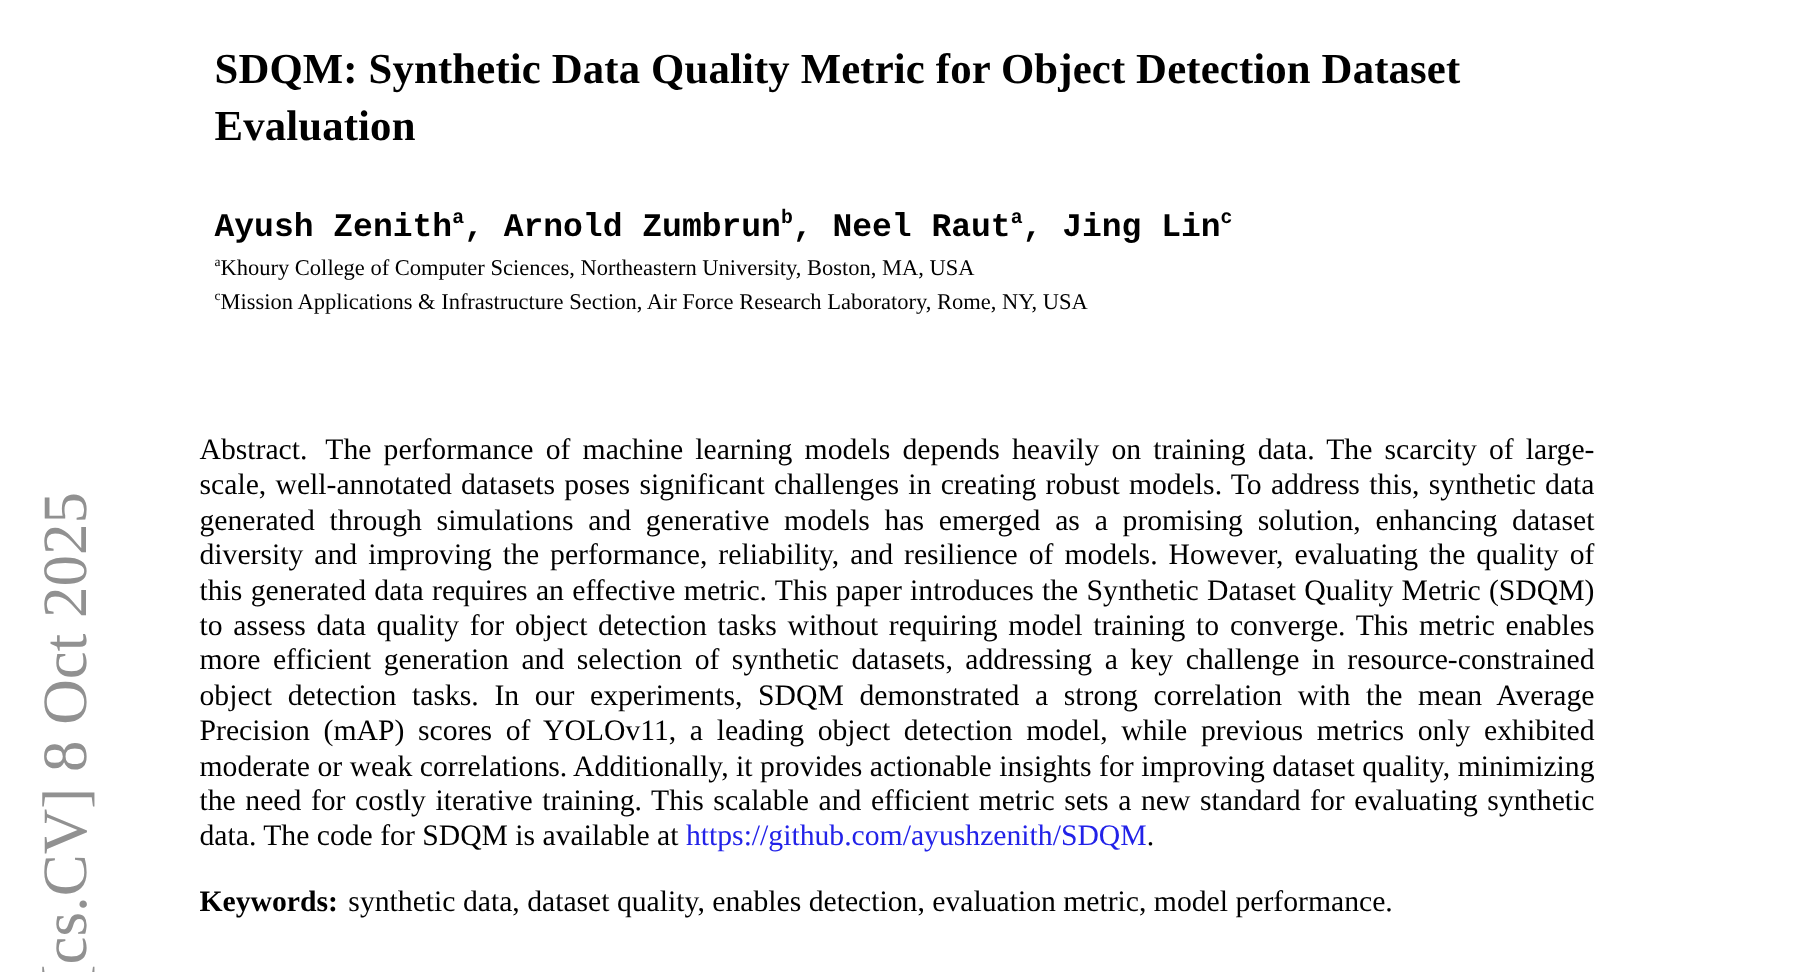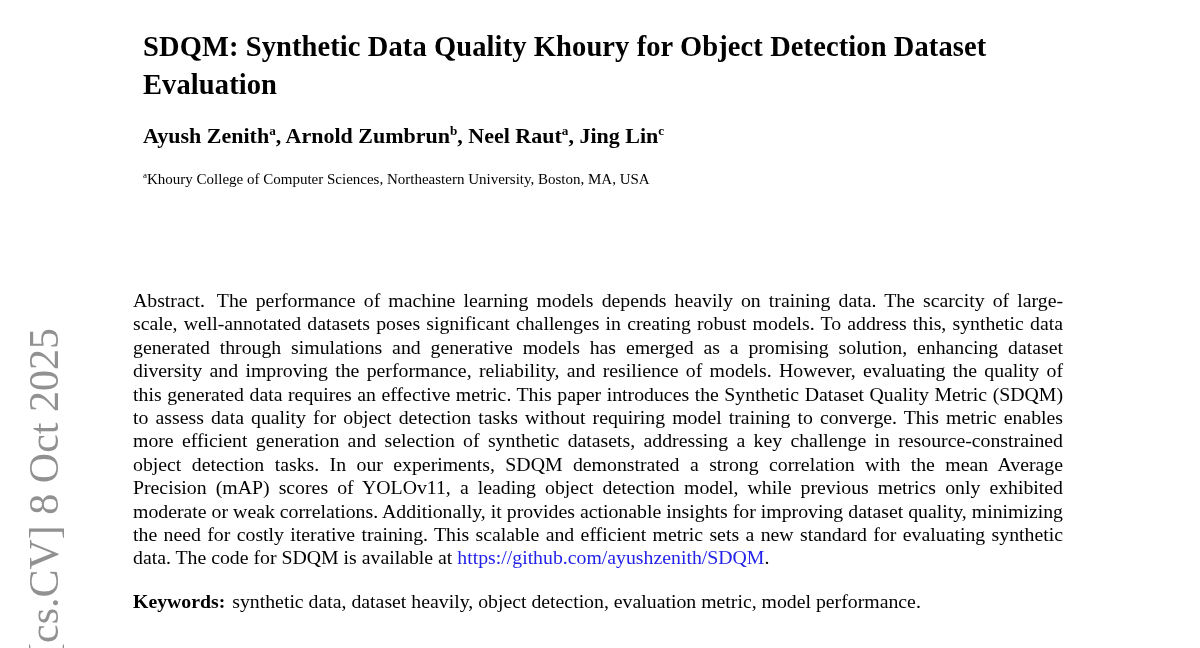--- a/index.html
+++ b/index.html
@@ -36,24 +36,25 @@
     width: 925px;
     font-size: 28.5px;
     font-weight: bold;
     line-height: 38px;
     letter-spacing: 0.1px;
   }
 
   .authors {
     position: absolute;
     left: 143px;
-    top: 123px;
+    top: 139px;
     font-size: 22px;
     font-weight: bold;
     white-space: nowrap;
+    font-family: Liberation Mono, monospace;
   }
   .authors sup {
     font-weight: bold;
   }
 
   sup {
     font-size: 60%;
     vertical-align: super;
     line-height: 0;
   }
@@ -94,27 +95,28 @@
   .keywords .kw-label {
     font-weight: bold;
     margin-right: 0.35em;
   }
 </style>
 </head>
 <body>
 
 <div class="watermark" style="color: rgb(145, 145, 145);">[cs.CV] 8 Oct 2025</div>
 
-<h1 class="title" style="margin:0; font-size:28.5px;">SDQM: Synthetic Data Quality Khoury for Object Detection Dataset Evaluation</h1>
+<h1 class="title" style="margin:0; font-size:28.5px;">SDQM: Synthetic Data Quality Metric for Object Detection Dataset Evaluation</h1>
 
 <div class="authors"><span>Ayush Zenith</span><sup>a</sup>, <span>Arnold Zumbrun</span><sup>b</sup>, <span>Neel Raut</span><sup>a</sup>, <span>Jing Lin</span><sup>c</sup></div>
 
 <div class="affiliations">
     <div><sup>a</sup>Khoury College of Computer Sciences, Northeastern University, Boston, MA, USA</div>
+    <div><sup>c</sup>Mission Applications &amp; Infrastructure Section, Air Force Research Laboratory, Rome, NY, USA</div>
   </div>
 
 <p class="abstract" style="margin:0;">
   <span class="abs-label">Abstract.</span><span>The performance of machine learning models depends heavily on training data. The scarcity of large-scale, well-annotated datasets poses significant challenges in creating robust models. To address this, synthetic data generated through simulations and generative models has emerged as a promising solution, enhancing dataset diversity and improving the performance, reliability, and resilience of models. However, evaluating the quality of this generated data requires an effective metric. This paper introduces the Synthetic Dataset Quality Metric (SDQM) to assess data quality for object detection tasks without requiring model training to converge. This metric enables more efficient generation and selection of synthetic datasets, addressing a key challenge in resource-constrained object detection tasks. In our experiments, SDQM demonstrated a strong correlation with the mean Average Precision (mAP) scores of YOLOv11, a leading object detection model, while previous metrics only exhibited moderate or weak correlations. Additionally, it provides actionable insights for improving dataset quality, minimizing the need for costly iterative training. This scalable and efficient metric sets a new standard for evaluating synthetic data. The code for SDQM is available at </span><a href="#" style="color: rgb(34, 34, 232);">https://github.com/ayushzenith/SDQM</a><span>.</span>
 </p>
 
 <p class="keywords" style="margin:0;">
-  <span class="kw-label">Keywords:</span><span>synthetic data, dataset heavily, object detection, evaluation metric, model performance.</span>
+  <span class="kw-label">Keywords:</span><span>synthetic data, dataset quality, enables detection, evaluation metric, model performance.</span>
 </p>
 
 </body></html>

